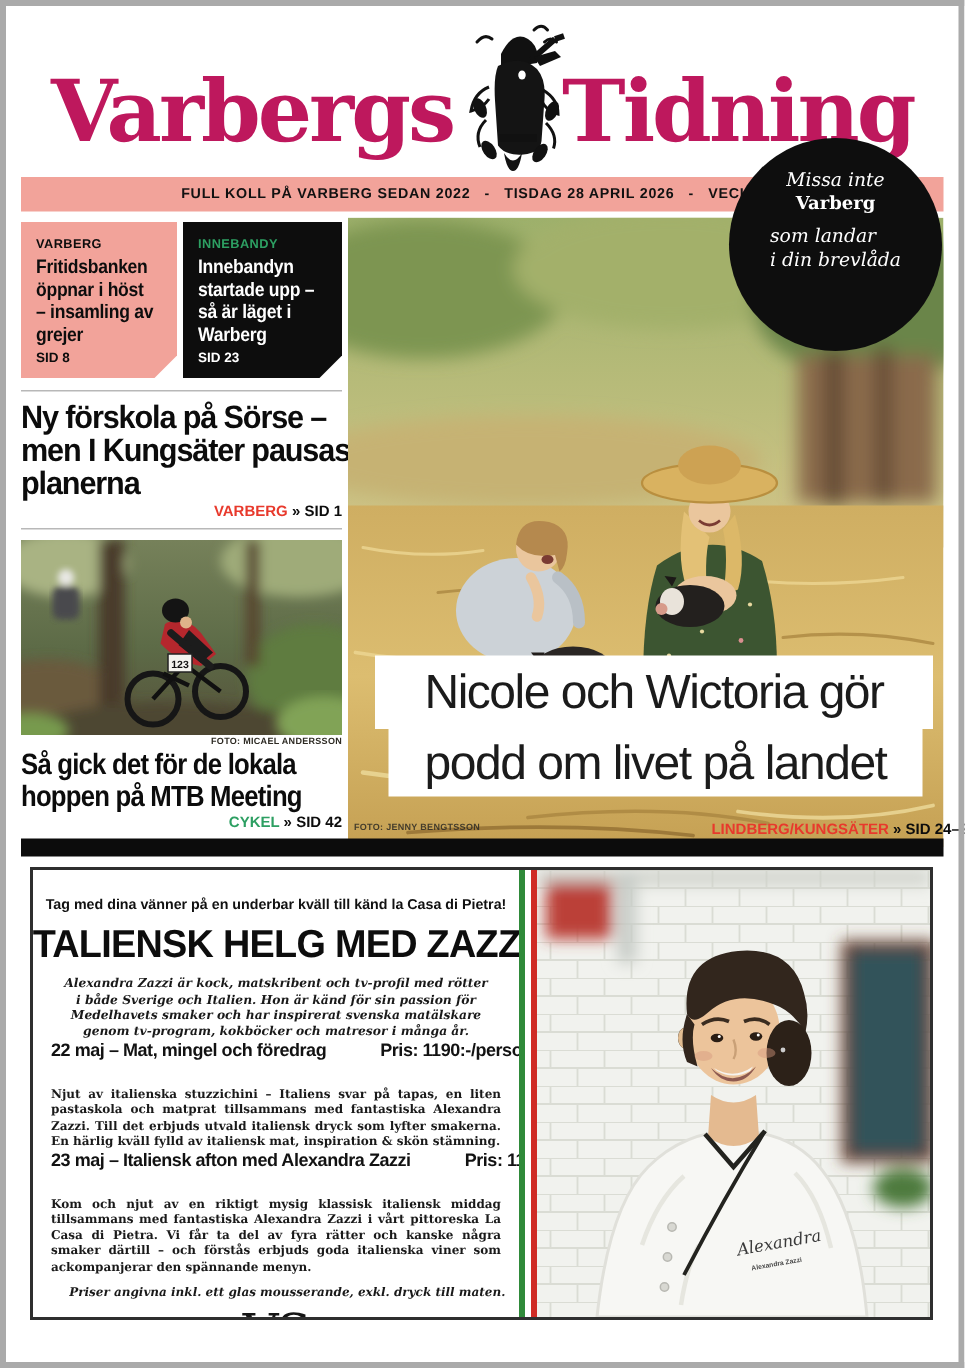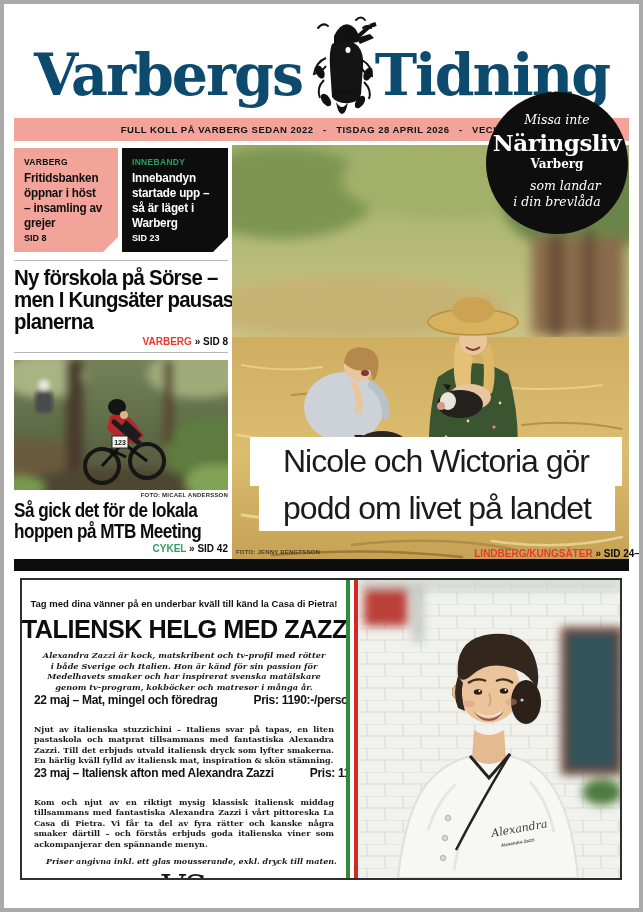--- a/index.html
+++ b/index.html
@@ -1,26 +1,26 @@
 <!DOCTYPE html>
 <html lang="sv"><head>
 <meta charset="utf-8">
 <style>
   html,body{margin:0;padding:0;}
   body{width:643px;height:912px;position:relative;background:#ffffff;font-family:"Liberation Sans",sans-serif;overflow:hidden;}
   .abs{position:absolute;}
   .edge{position:absolute;background:#aaaaaa;z-index:40;}
   
-  .mast-title{font-family:"DejaVu Serif",serif;font-weight:bold;font-size:57px;line-height:1;color:#0c4a6e;letter-spacing:-2px;z-index:1;}
+  .mast-title{font-family:"DejaVu Serif",serif;font-weight:bold;font-size:57px;line-height:1;color:#be185d;letter-spacing:-2px;z-index:1;}
   .banner{left:14px;top:118px;width:615px;height:23px;background:#f2a39a;z-index:2;
           display:flex;align-items:center;justify-content:center;}
   .banner span{font-size:9.5px;font-weight:bold;color:#111;letter-spacing:.5px;white-space:pre;}
   
   .badge{left:486px;top:92px;width:142px;height:142px;border-radius:50%;background:#0e0e0e;z-index:6;
-         display:flex;flex-direction:column;align-items:center;color:#fff;text-align:right;}
+         display:flex;flex-direction:column;align-items:center;color:#fff;text-align:left;}
   .badge .eyebrow{font-family:"DejaVu Serif",serif;font-style:italic;font-size:12.5px;margin-top:20px;}
   .badge .title{font-family:"DejaVu Serif",serif;font-weight:bold;font-size:23px;margin-top:2px;letter-spacing:-.5px;}
   .badge .subtitle{font-family:"DejaVu Serif",serif;font-weight:bold;font-size:12px;margin-top:1px;}
   .badge .tail{font-family:"DejaVu Serif",serif;font-style:italic;font-size:12.5px;line-height:1.25;margin-top:7px;}
   
   .teaser{top:148px;height:104px;padding:9px 10px;box-sizing:border-box;z-index:2;
           clip-path:polygon(0 0,100% 0,100% calc(100% - 15px),calc(100% - 15px) 100%,0 100%);}
   .teaser .kicker{font-size:8.5px;font-weight:bold;letter-spacing:.3px;}
   .teaser .hl{font-size:13px;font-weight:bold;line-height:1.16;margin-top:3px;letter-spacing:-.2px;
               transform:scaleX(.9);transform-origin:0 0;width:106%;}
@@ -88,21 +88,20 @@
   </g>
   <path d="M36 78 h26" stroke="#111" stroke-width="5"></path>
 </svg>
 
 <div class="abs banner">
   <span>FULL KOLL PÅ VARBERG SEDAN 2022   -   TISDAG 28 APRIL 2026   -   VECKA 18</span>
 </div>
 
 <div class="abs badge">
   <div class="eyebrow">Missa inte</div>
-  <div class="title">Näringsliv</div>
   <div class="subtitle">Varberg</div>
   <div class="tail">
     <div>som landar</div>
     <div>i din brevlåda</div>
   </div>
 </div>
 
 <div class="abs teaser" style="left:14px;width:104px;background:#f2a39a;">
   <div class="kicker hl-black">VARBERG</div>
   <div class="hl hl-black">Fritidsbanken öppnar i höst – insamling av grejer</div>
@@ -112,21 +111,21 @@
   <div class="kicker green">INNEBANDY</div>
   <div class="hl" style="color:#fff;">Innebandyn startade upp – så är läget i Warberg</div>
   <div class="pg" style="color:#fff;">SID 23</div>
 </div>
 
 <div class="abs divider" style="top:260px;"></div>
 
 <div class="abs headline-lg" style="left:14px;top:267px;width:232px;font-size:21.5px;line-height:22px;transform:scaleX(.95);">Ny förskola på Sörse – men I Kungsäter pausas planerna</div>
 <div class="abs tagline" style="left:14px;top:336px;width:214px;">
   <span class="red">VARBERG</span>
-  <span class="hl-black">» SID 8</span>
+  <span class="hl-black">» SID 1</span>
 </div>
 
 <div class="abs divider" style="top:352px;"></div>
 
 <div class="abs photo-wrap" style="left:14px;top:360px;width:214px;height:130px;">
   <svg width="214" height="130" viewBox="0 0 214 130" preserveAspectRatio="none">
     <defs>
       <linearGradient id="gMtb" x1="0" y1="0" x2="0" y2="1">
         <stop offset="0" stop-color="#76815a"></stop>
           <stop offset=".55" stop-color="#5d6b47"></stop>

